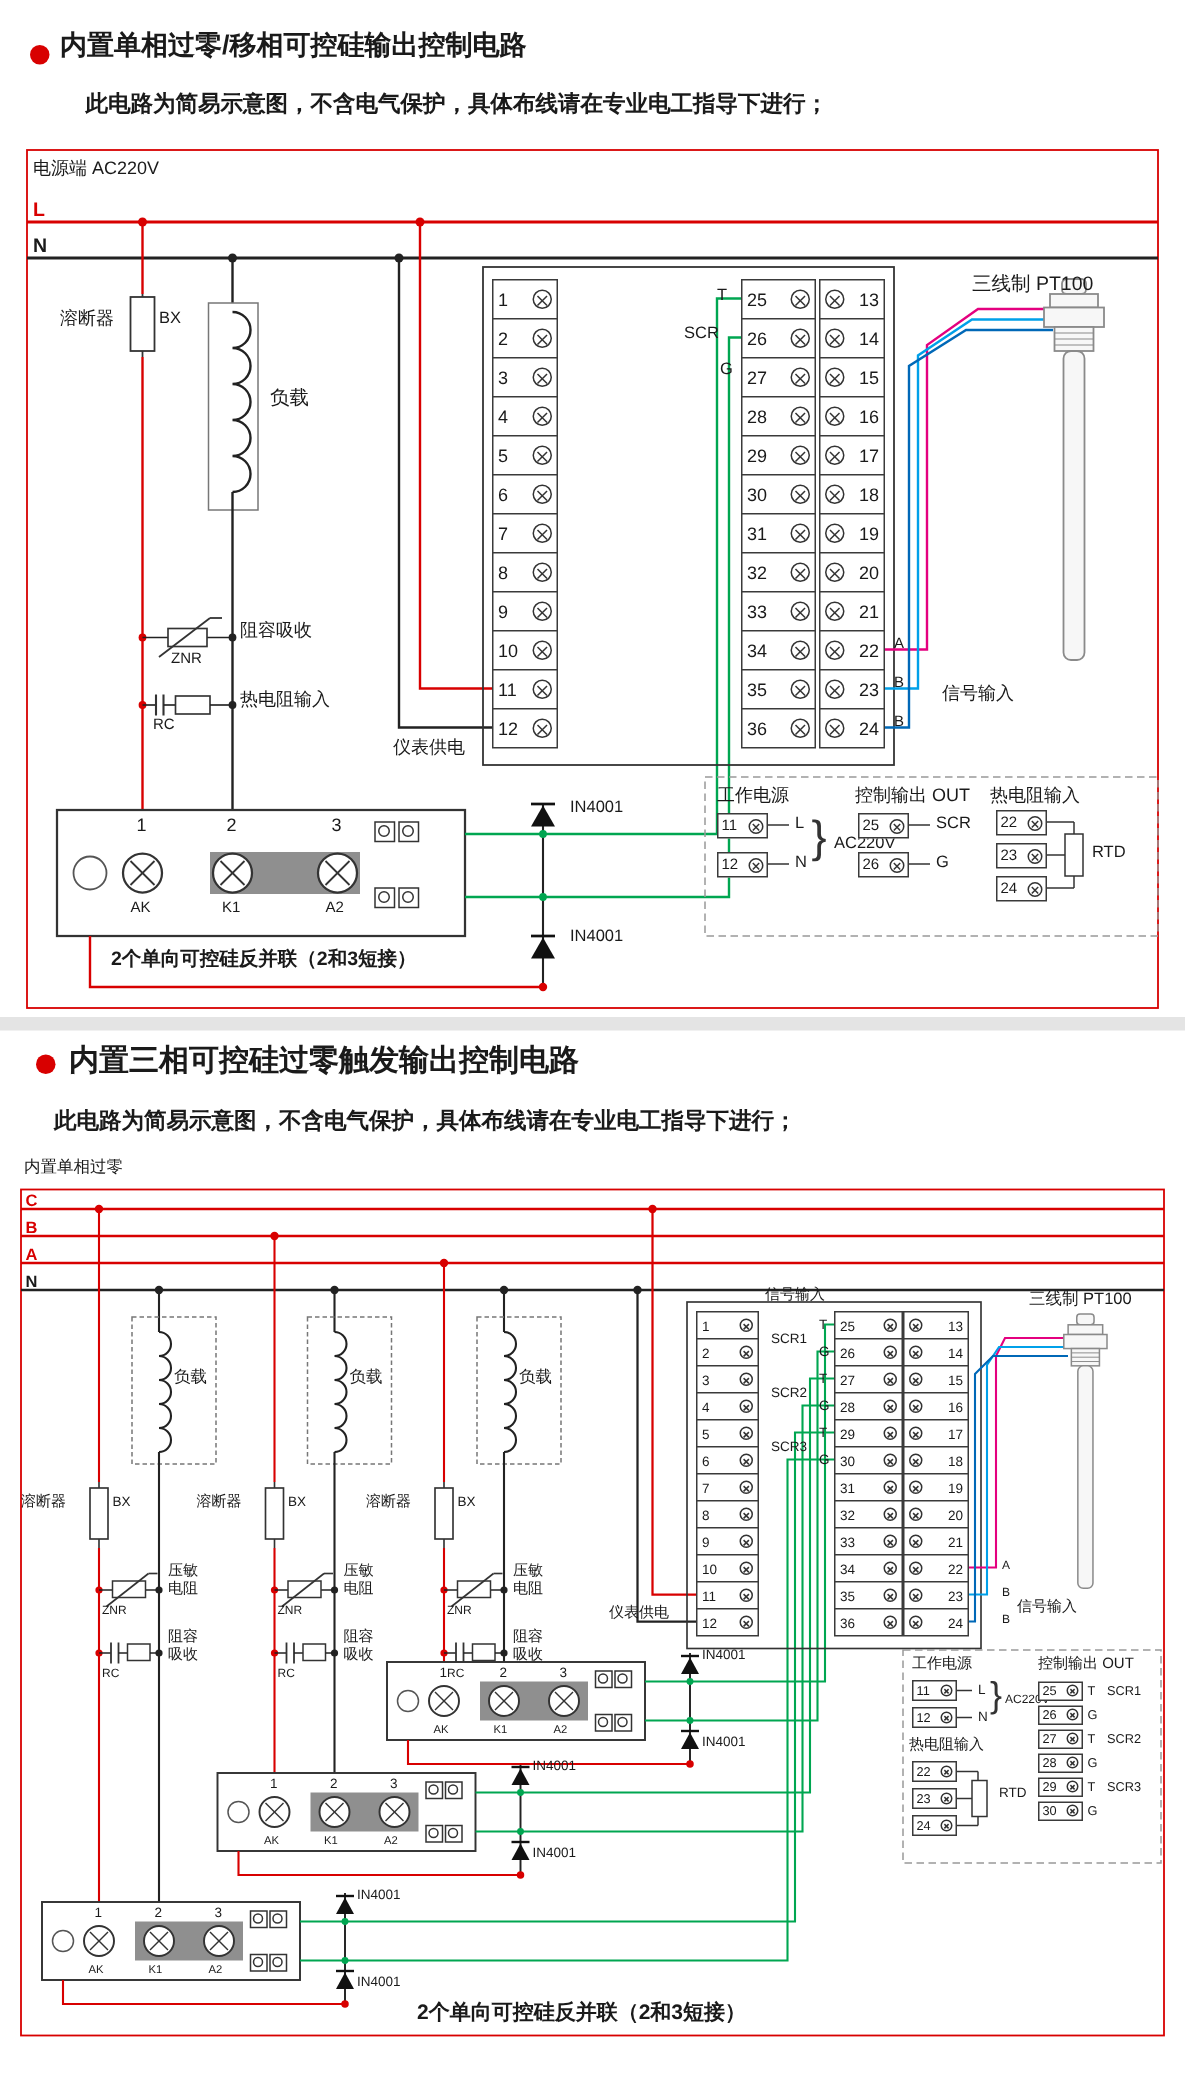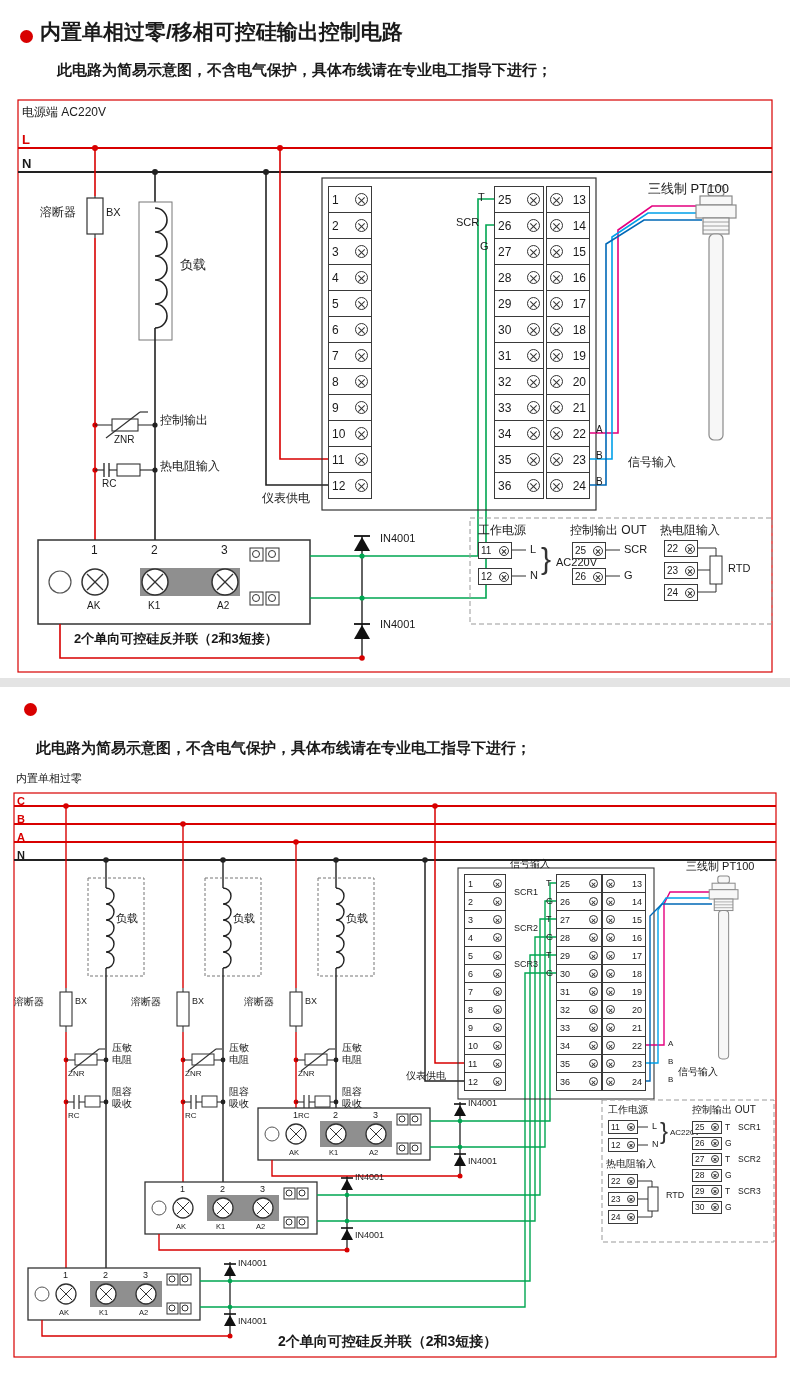--- a/index.html
+++ b/index.html
@@ -382,29 +382,29 @@
       <line x1="638" y1="491" x2="652" y2="491" stroke="#333"></line>
         <line x1="652" y1="491" x2="652" y2="497" stroke="#333"></line>
       <line x1="638" y1="509" x2="648" y2="509" stroke="#333"></line>
       <line x1="638" y1="527" x2="652" y2="527" stroke="#333"></line>
         <line x1="652" y1="527" x2="652" y2="521" stroke="#333"></line>
       <rect x="648" y="497" width="10" height="24" fill="#fff" stroke="#333"></rect>
     </g>
   </svg>
 
   <span class="bullet" style="left:20px;top:30px"></span>
-  <span class="lbl b" style="left:40px;top:20px;font-size:21px">内置单相过零/移相可控硅输出控制电路</span>
+  <span class="lbl b" style="left:40px;top:20px;font-size:18px">内置单相过零/移相可控硅输出控制电路</span>
   <span class="lbl b" style="left:57px;top:62px;font-size:15px">此电路为简易示意图，不含电气保护，具体布线请在专业电工指导下进行；</span>
   <span class="lbl" style="left:22px;top:106px;font-size:12px">电源端  AC220V</span>
   <span class="lbl b red" style="left:22px;top:133px;font-size:13px">L</span>
   <span class="lbl b" style="left:22px;top:157px;font-size:13px">N</span>
   <span class="lbl" style="left:40px;top:206px;font-size:12px">溶断器</span>
   <span class="lbl" style="left:106px;top:206px;font-size:11px">BX</span>
   <span class="lbl" style="left:180px;top:258px;font-size:13px">负载</span>
-  <span class="lbl" style="left:160px;top:414px;font-size:12px">控制输出</span>
+  <span class="lbl" style="left:160px;top:414px;font-size:12px">阻容吸收</span>
   <span class="lbl" style="left:114px;top:434px;font-size:10px">ZNR</span>
   <span class="lbl" style="left:160px;top:460px;font-size:12px">热电阻输入</span>
   <span class="lbl" style="left:102px;top:478px;font-size:10px">RC</span>
   <span class="lbl" style="left:262px;top:492px;font-size:12px">仪表供电</span>
   <span class="lbl" style="left:478px;top:191px;font-size:11px">T</span>
   <span class="lbl" style="left:456px;top:216px;font-size:11px">SCR</span>
   <span class="lbl" style="left:480px;top:240px;font-size:11px">G</span>
   <span class="lbl" style="left:648px;top:182px;font-size:13px">三线制  PT100</span>
   <span class="lbl" style="left:596px;top:424px;font-size:10px">A</span>
   <span class="lbl" style="left:596px;top:450px;font-size:10px">B</span>
@@ -609,20 +609,21 @@
     </div>
   <div class="mini m1" style="left:664px;top:584px">
       <span>24</span>
       <span class="screw"></span>
     </div>
   <span class="lbl" style="left:728px;top:562px;font-size:11px">RTD</span>
 
   <div class="divider" style="top:678px"></div>
 
   <span class="bullet" style="left:24px;top:703px"></span>
+  <span class="lbl b" style="left:46px;top:696px;font-size:20px">内置三相可控硅过零触发输出控制电路</span>
   <span class="lbl b" style="left:36px;top:740px;font-size:15px">此电路为简易示意图，不含电气保护，具体布线请在专业电工指导下进行；</span>
   <span class="lbl" style="left:16px;top:772px;font-size:11px">内置单相过零</span>
   <span class="lbl b red" style="left:17px;top:795px;font-size:11px">C</span>
   <span class="lbl b red" style="left:17px;top:813px;font-size:11px">B</span>
   <span class="lbl b red" style="left:17px;top:831px;font-size:11px">A</span>
   <span class="lbl b" style="left:17px;top:849px;font-size:11px">N</span>
 
   <span class="lbl" style="left:116px;top:912px;font-size:11px">负载</span>
   <span class="lbl" style="left:233px;top:912px;font-size:11px">负载</span>
   <span class="lbl" style="left:346px;top:912px;font-size:11px">负载</span>

